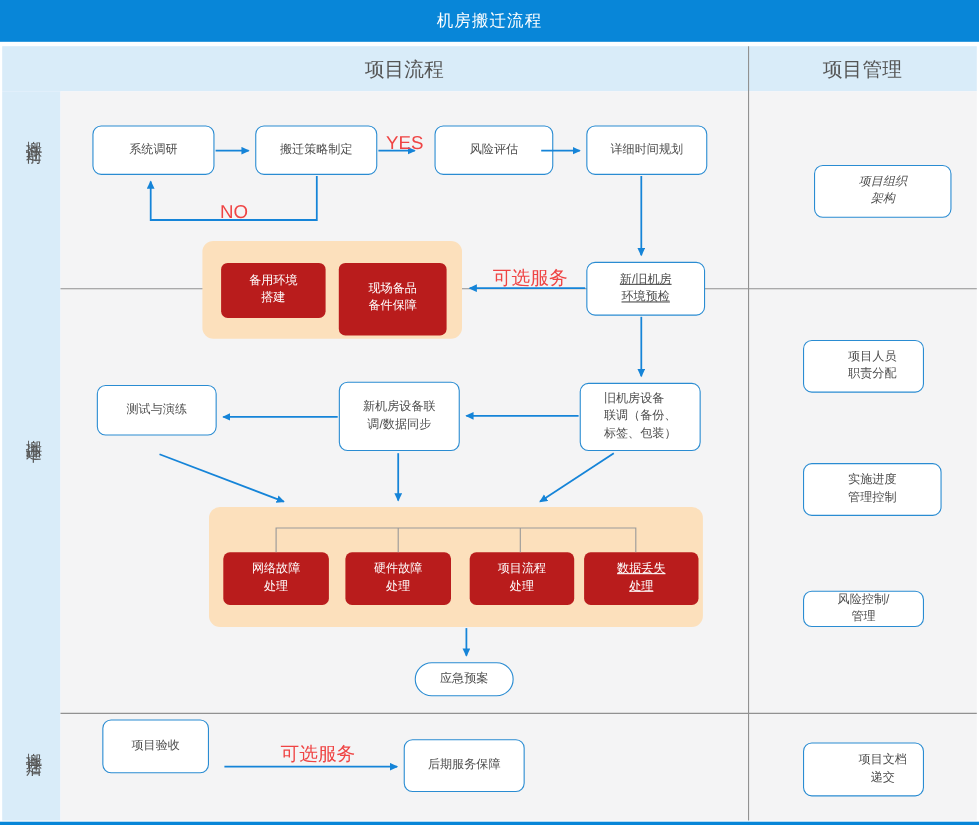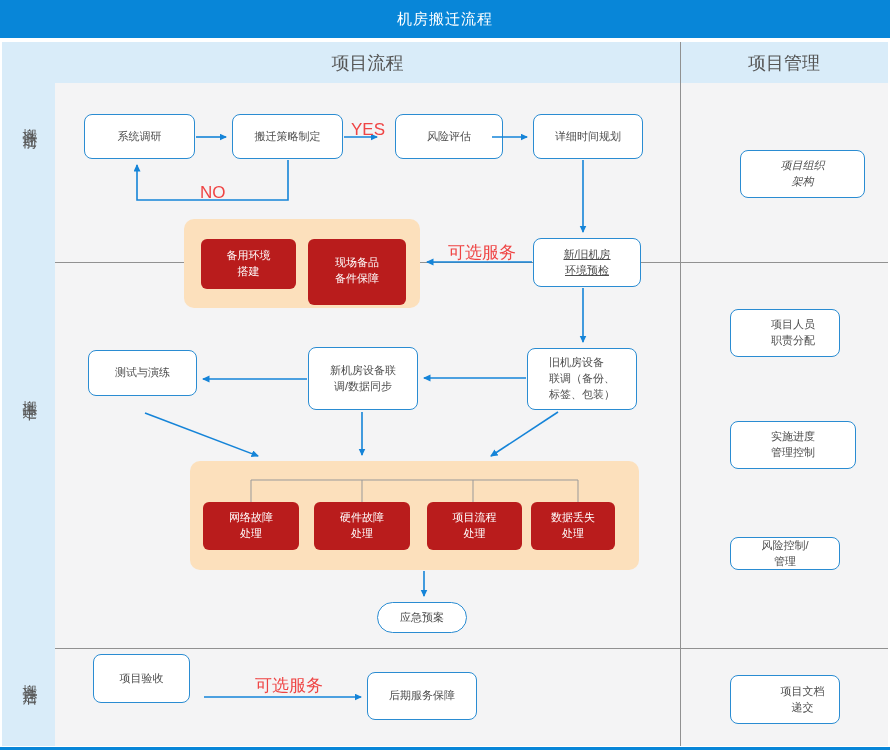--- a/index.html
+++ b/index.html
@@ -78,21 +78,21 @@
   <div class="abs node" style="left:527px;top:348px;width:110px;height:62px;text-align:left;">旧机房设备
 联调（备份、
 标签、包装）</div>
 
   <div class="abs node orange" style="left:203px;top:502px;width:96px;height:48px;">网络故障
 处理</div>
   <div class="abs node orange" style="left:314px;top:502px;width:96px;height:48px;">硬件故障
 处理</div>
   <div class="abs node orange" style="left:427px;top:502px;width:95px;height:48px;">项目流程
 处理</div>
-  <div class="abs node orange" style="left:531px;top:502px;width:84px;height:48px;">数据丢失
+  <div class="abs node orange" style="left:531px;top:502px;width:104px;height:48px;text-decoration:underline;">数据丢失
 处理</div>
 
   <div class="abs node pill" style="left:377px;top:602px;width:90px;height:31px;">应急预案</div>
 
   <div class="abs node" style="left:93px;top:654px;width:97px;height:49px;">项目验收</div>
   <div class="abs node" style="left:367px;top:672px;width:110px;height:48px;">后期服务保障</div>
 
   <div class="abs node" style="left:740px;top:150px;width:125px;height:48px;font-style:italic;">项目组织
 架构</div>
   <div class="abs node" style="left:730px;top:309px;width:110px;height:48px;padding-left:16px;">项目人员

